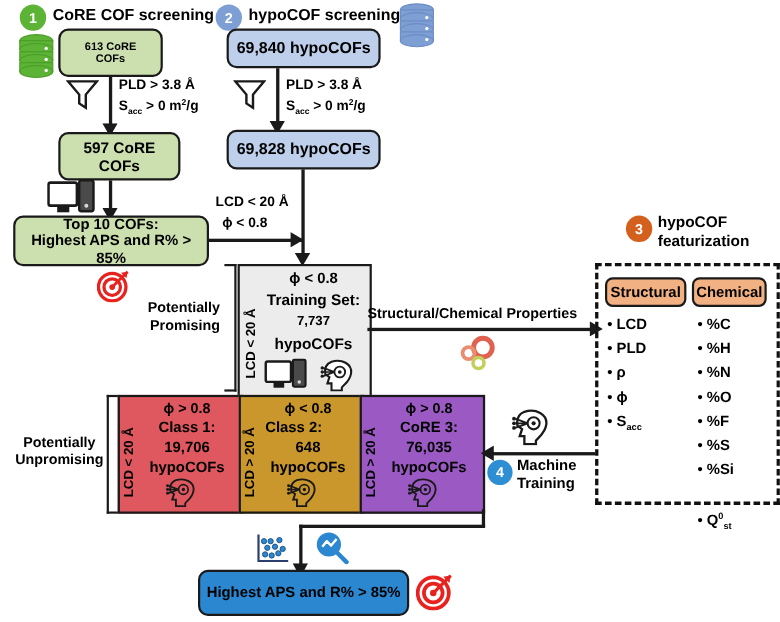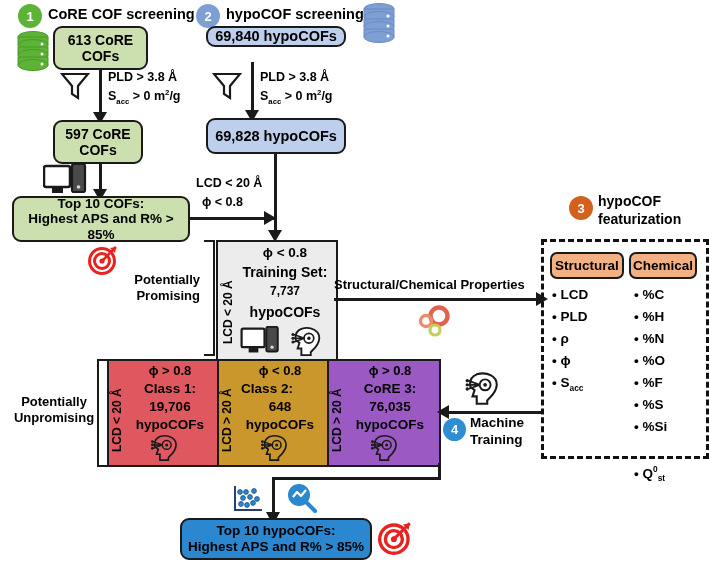--- a/index.html
+++ b/index.html
@@ -43,39 +43,39 @@
     <rect x="2" y="17" width="30" height="8"></rect>
       <ellipse cx="17" cy="25" rx="15" ry="5.5"></ellipse>
     <rect x="2" y="27" width="30" height="8"></rect>
       <ellipse cx="17" cy="35" rx="15" ry="5.5"></ellipse>
   </g>
   <circle cx="26" cy="14" r="1.5" fill="#fff"></circle>
     <circle cx="26" cy="24" r="1.5" fill="#fff"></circle>
   <circle cx="26" cy="34" r="1.5" fill="#fff"></circle>
 </svg>
 
-<div class="abs bx rnd" style="left:53px;top:26px;width:95px;height:44px;background:#ccdfae;font-size:14px;flex-direction:column;">
+<div class="abs bx rnd" style="left:53px;top:26px;width:95px;height:44px;background:#ccdfae;font-size:10px;flex-direction:column;">
   <span>613 CoRE</span>
   <span>COFs</span>
 </div>
 
 <div class="abs vline" style="left:99px;top:70px;height:50px;"></div>
 <svg class="abs" style="left:93px;top:112px;" width="14" height="12">
     <polygon points="7,12 0,0 14,0" fill="#1a1a1a"></polygon>
   </svg>
 
 <svg class="abs" style="left:60px;top:71px;" width="30" height="30" viewBox="0 0 30 30">
   <polygon points="2,3 28,3 18,15 18,27 12,23 12,15" fill="#fff" stroke="#1a1a1a" stroke-width="2.2"></polygon>
 </svg>
 <div class="abs lbl" style="left:108px;top:70px;">PLD &gt; 3.8 Å</div>
 <div class="abs lbl" style="left:108px;top:88px;">
   <span>S</span><sub>acc</sub><span> &gt; 0 m</span><sup>2</sup><span>/g</span>
 </div>
 
-<div class="abs bx rnd" style="left:53px;top:120px;width:90px;height:44px;background:#ccdfae;font-size:14px;flex-direction:column;">
+<div class="abs bx rnd" style="left:53px;top:120px;width:111px;height:44px;background:#ccdfae;font-size:14px;flex-direction:column;">
   <span>597 CoRE</span>
   <span>COFs</span>
 </div>
 
 <div class="abs vline" style="left:99px;top:164px;height:32px;"></div>
 <svg class="abs" style="left:93px;top:189px;" width="14" height="12">
     <polygon points="7,12 0,0 14,0" fill="#1a1a1a"></polygon>
   </svg>
 
 <svg class="abs" style="left:43px;top:163px;" width="46" height="34" viewBox="0 0 46 34">
@@ -111,21 +111,21 @@
     <rect x="2" y="17" width="30" height="8"></rect>
       <ellipse cx="17" cy="25" rx="15" ry="5.5"></ellipse>
     <rect x="2" y="27" width="30" height="8"></rect>
       <ellipse cx="17" cy="35" rx="15" ry="5.5"></ellipse>
   </g>
   <circle cx="26" cy="14" r="1.5" fill="#fff"></circle>
     <circle cx="26" cy="24" r="1.5" fill="#fff"></circle>
   <circle cx="26" cy="34" r="1.5" fill="#fff"></circle>
 </svg>
 
-<div class="abs bx rnd" style="left:206px;top:26px;width:140px;height:21px;background:#bdcfeb;font-size:14.5px;text-align:center;">69,840 hypoCOFs</div>
+<div class="abs bx rnd" style="left:206px;top:26px;width:140px;height:36px;background:#bdcfeb;font-size:14.5px;text-align:center;">69,840 hypoCOFs</div>
 
 <div class="abs vline" style="left:251px;top:62px;height:56px;"></div>
 <svg class="abs" style="left:245px;top:110px;" width="14" height="12">
     <polygon points="7,12 0,0 14,0" fill="#1a1a1a"></polygon>
   </svg>
 
 <svg class="abs" style="left:212px;top:71px;" width="30" height="30" viewBox="0 0 30 30">
   <polygon points="2,3 28,3 18,15 18,27 12,23 12,15" fill="#fff" stroke="#1a1a1a" stroke-width="2.2"></polygon>
 </svg>
 <div class="abs lbl" style="left:260px;top:70px;">PLD &gt; 3.8 Å</div>
@@ -330,21 +330,20 @@
       <circle cx="8" cy="8" r="2.4"></circle>
   </g>
 </svg>
 <svg class="abs" style="left:286px;top:483px;" width="32" height="30" viewBox="0 0 32 30">
   <circle cx="13" cy="12" r="11" fill="#2a87d0"></circle>
   <path d="M7,14 L11,9 L15,13 L20,7" stroke="#fff" stroke-width="2.2" fill="none" stroke-linejoin="round"></path>
   <path d="M21,20 L29,28" stroke="#2a87d0" stroke-width="4" stroke-linecap="round"></path>
 </svg>
 
 <div class="abs bx rnd" style="left:180px;top:518px;width:192px;height:42px;background:#2a87d0;font-size:13.5px;flex-direction:column;">
-  <span>Top 10 hypoCOFs:</span>
   <span>Highest APS and R% &gt; 85%</span>
 </div>
 
 <svg class="abs" style="left:378px;top:521px;" width="34" height="34" viewBox="0 0 30 30">
   <circle cx="14" cy="16" r="12.5" fill="none" stroke="#e8231f" stroke-width="3"></circle>
   <circle cx="14" cy="16" r="7.5" fill="none" stroke="#e8231f" stroke-width="3"></circle>
   <circle cx="14" cy="16" r="2.6" fill="#e8231f"></circle>
   <path d="M14,16 L28,2" stroke="#e8231f" stroke-width="2.6"></path>
   <polygon points="28,2 22,3 27,8" fill="#e8231f"></polygon>
 </svg>

